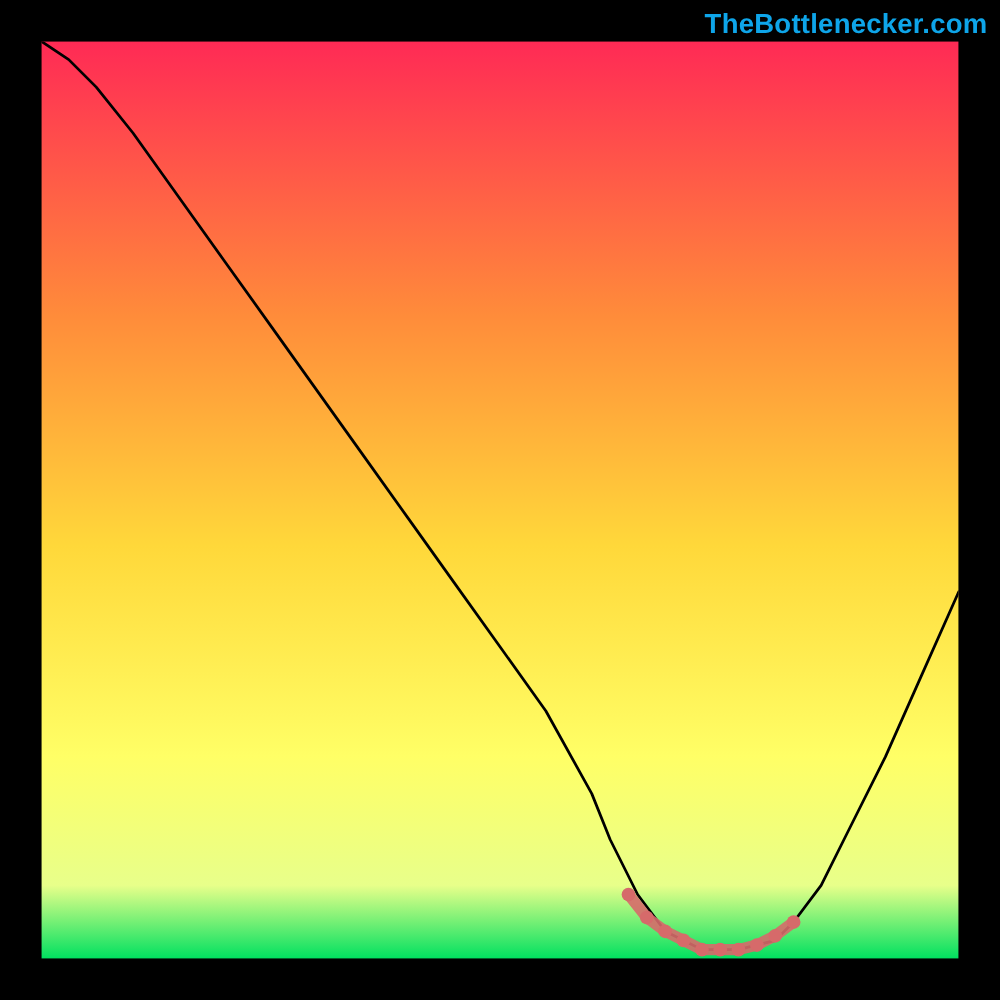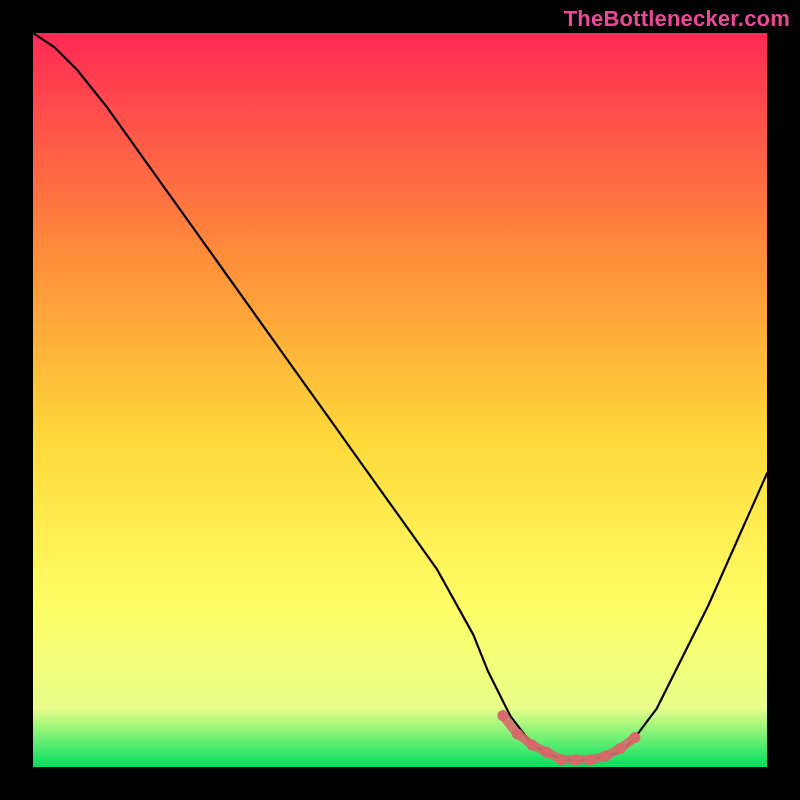--- a/index.html
+++ b/index.html
@@ -16,21 +16,21 @@
     left: 0;
     top: 0;
     width: 800px;
     height: 800px;
     background: #000;
   }
   .watermark {
     position: absolute;
     top: 6px;
     right: 10px;
-    color: #ec4899;
+    color: #0ea5e9;
     font-size: 22px;
     font-weight: bold;
     letter-spacing: 0.2px;
     z-index: 10;
   }
   .plot-area {
     position: absolute;
     left: 33px;
     top: 33px;
     width: 734px;

